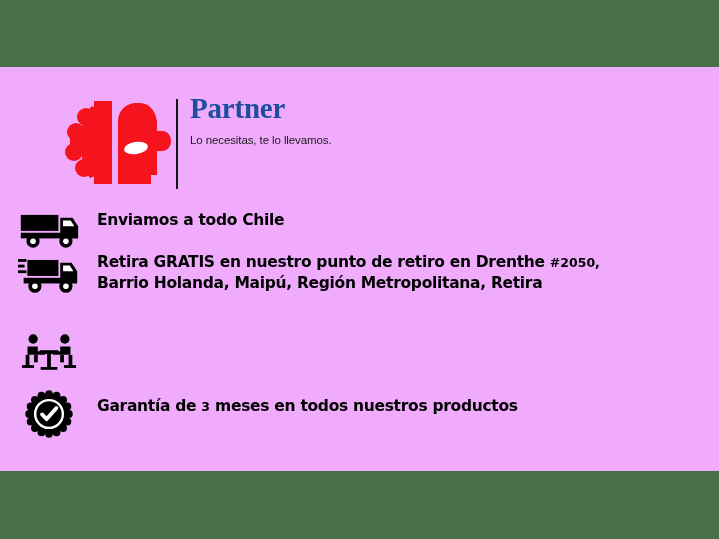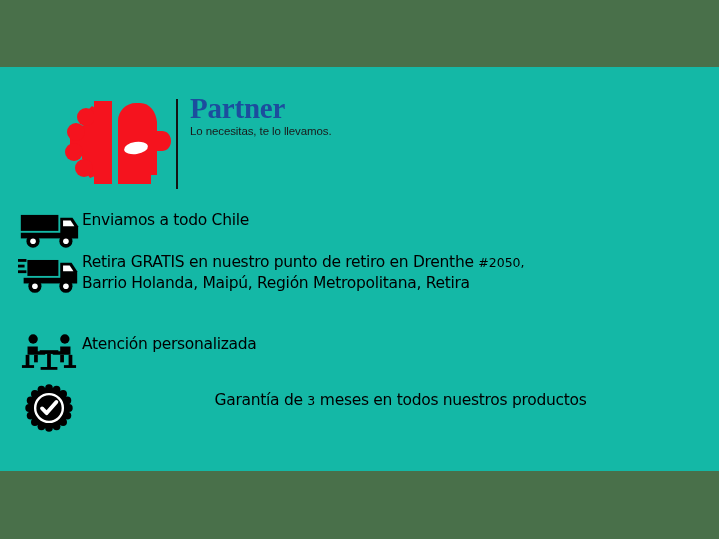--- a/index.html
+++ b/index.html
@@ -7,21 +7,21 @@
     padding: 0;
     background: #ffffff;
   }
   body {
     font-family: "Liberation Sans", sans-serif;
   }
   #page {
     position: relative;
     width: 719px;
     height: 539px;
-    background: #14b8a6;
+    background: #f0abfc;
     overflow: hidden;
   }
   .band {
     position: absolute;
     left: 0;
     width: 719px;
     background: #49704a;
   }
   #band-top    { top: 0;     height: 67px; }
   #band-bottom { top: 471px; height: 68px; }
@@ -58,21 +58,21 @@
   .logo-word {
     font-family: "Liberation Serif", serif;
     font-weight: bold;
     font-size: 29px;
     line-height: 33px;
     color: #1c4d9e;
     letter-spacing: -0.2px;
     white-space: nowrap;
   }
   #logo-tagline {
-    margin-top: 0;
+    margin-top: 9px;
     font-family: "Liberation Sans", sans-serif;
     font-size: 11.5px;
     color: #1a1a1a;
     letter-spacing: -0.1px;
     white-space: nowrap;
   }
 
   
   #features {
     position: absolute;
@@ -83,37 +83,37 @@
   .feature {
     position: absolute;
     left: 0;
     width: 719px;
     display: flex;
     align-items: flex-start;
   }
   #feature-0 { top: 0px;   }
   #feature-1 { top: 46px;  }
   #feature-2 { top: 124px; }
-  #feature-3 { top: 179px; text-align: center; }
+  #feature-3 { top: 185px; }
 
   .feature-icon {
     flex: 0 0 auto;
     width: 66px;
     height: 46px;
     margin-left: 16px;
     display: flex;
     align-items: center;
     justify-content: center;
   }
   .feature-text {
     flex: 1 1 auto;
-    margin-left: 0;
+    margin-left: 15px;
     padding-top: 4px;
     font-family: "DejaVu Sans", sans-serif;
-    font-weight: normal;
+    font-weight: bold;
     font-size: 15.5px;
     line-height: 21px;
     color: #000000;
     letter-spacing: -0.3px;
   }
   #feature-1 .feature-text { padding-top: 0px; }
   #feature-3 .feature-text { padding-top: 5px; }
   .small-num {
     font-size: 12.5px;
     letter-spacing: 0;
@@ -214,21 +214,20 @@
           <path fill="#000000" d="M42 15 L53 15 L53 24 L34 24 L34 20 L42 20 Z"></path>
           <rect fill="#000000" x="51" y="24" width="4" height="13"></rect>
           <rect fill="#000000" x="46" y="35" width="13" height="3"></rect>
           <rect fill="#000000" x="42" y="24" width="4" height="8"></rect>
 
           <rect fill="#000000" x="20" y="19" width="20" height="4"></rect>
           <rect fill="#000000" x="28" y="23" width="4" height="15"></rect>
           <rect fill="#000000" x="21" y="37" width="18" height="3"></rect>
         </svg>
       </div>
-      <div class="feature-text">Atención personalizada</div>
     </div>
 
     <div class="feature" id="feature-3">
       <div class="feature-icon">
         <svg viewBox="0 0 52 52" width="48" height="48" aria-hidden="true">
           <g fill="#000000">
             <circle cx="26" cy="26" r="22"></circle>
             <circle cx="26" cy="4.5" r="4.2"></circle>
             <circle cx="34.2" cy="6.1" r="4.2"></circle>
             <circle cx="41.3" cy="10.7" r="4.2"></circle>

